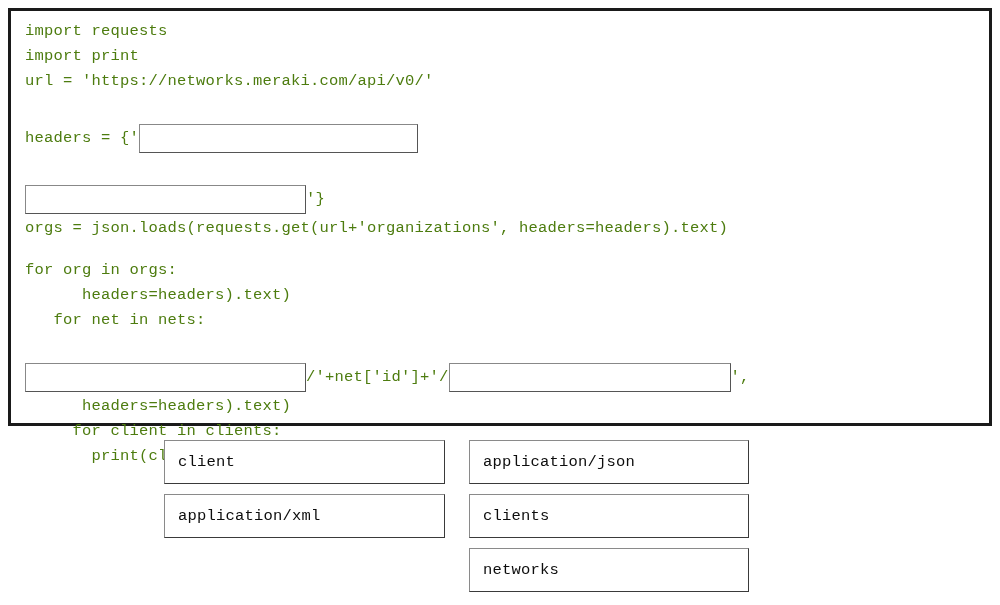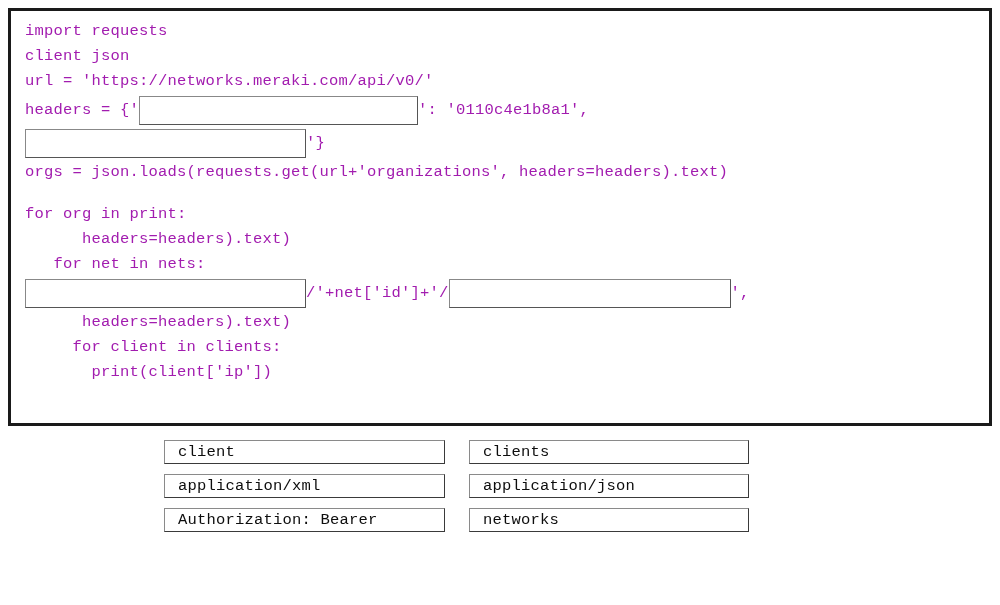--- a/index.html
+++ b/index.html
@@ -33,27 +33,27 @@
     left: 14px;
     top: 8px;
     right: 4px;
   }
 
   .code-line {
     font-family: "Liberation Mono", "DejaVu Sans Mono", monospace;
     font-size: 15.5px;
     line-height: 25px;
     white-space: pre;
-    color: #a21caf;
+    color: #4d7c0f;
     letter-spacing: 0.2px;
     display: flex;
     align-items: center;
     height: 25px;
   }
-  .code-line.tall { height: 33px; }
+  .code-line.tall { height: 33px; margin-top: 28px; }
   .code-line.blankline { height: 17px; }
 
   .tok { white-space: pre; }
 
   
   .blank {
     display: inline-block;
     box-sizing: border-box;
     height: 29px;
     border: 1.6px solid #555555;
@@ -78,21 +78,21 @@
   .bank-col {
     position: absolute;
     top: 0;
   }
   #bank-col-left  { left: 164px; width: 281px; }
   #bank-col-right { left: 469px; width: 280px; }
 
   .option {
     box-sizing: border-box;
     width: 100%;
-    height: 24px;
+    height: 44px;
     margin-bottom: 10px;
     border: 1.6px solid #3a3a3a;
     border-top-color: #8a8a8a;
     border-left-color: #8a8a8a;
     background: #ffffff;
     display: flex;
     align-items: center;
     padding-left: 13px;
     font-family: "Liberation Mono", "DejaVu Sans Mono", monospace;
     font-size: 15.5px;
@@ -105,48 +105,47 @@
 <body>
 
 <div id="code-panel">
   <div class="code-body">
 
     <div class="code-line">
       <span class="tok">import requests</span>
     </div>
 
     <div class="code-line">
-      <span class="tok">client json</span>
+      <span class="tok">import print</span>
     </div>
 
     <div class="code-line">
       <span class="tok">url = 'https://networks.meraki.com/api/v0/'</span>
     </div>
 
     <div class="code-line tall">
       <span class="tok">headers = {'</span>
       <span class="blank w1"></span>
-      <span class="tok">': '0110c4e1b8a1',</span>
     </div>
 
     <div class="code-line tall">
       <span class="blank w2"></span>
       <span class="tok">'}</span>
     </div>
 
     <div class="code-line">
       <span class="tok">orgs = json.loads(requests.get(url+'organizations', headers=headers).text)</span>
     </div>
 
     <div class="code-line blankline">
       <span class="tok"></span>
     </div>
 
     <div class="code-line">
-      <span class="tok">for org in print:</span>
+      <span class="tok">for org in orgs:</span>
     </div>
 
 
     <div class="code-line">
       <span class="tok">      headers=headers).text)</span>
     </div>
 
     <div class="code-line">
       <span class="tok">   for net in nets:</span>
     </div>
@@ -172,22 +171,21 @@
     </div>
 
   </div>
 </div>
 
 <div id="answer-bank">
 
   <div class="bank-col" id="bank-col-left">
     <div class="option">client</div>
     <div class="option">application/xml</div>
-    <div class="option">Authorization: Bearer</div>
   </div>
 
   <div class="bank-col" id="bank-col-right">
+    <div class="option">application/json</div>
     <div class="option">clients</div>
-    <div class="option">application/json</div>
     <div class="option">networks</div>
   </div>
 
 </div>
 
 </body></html>

